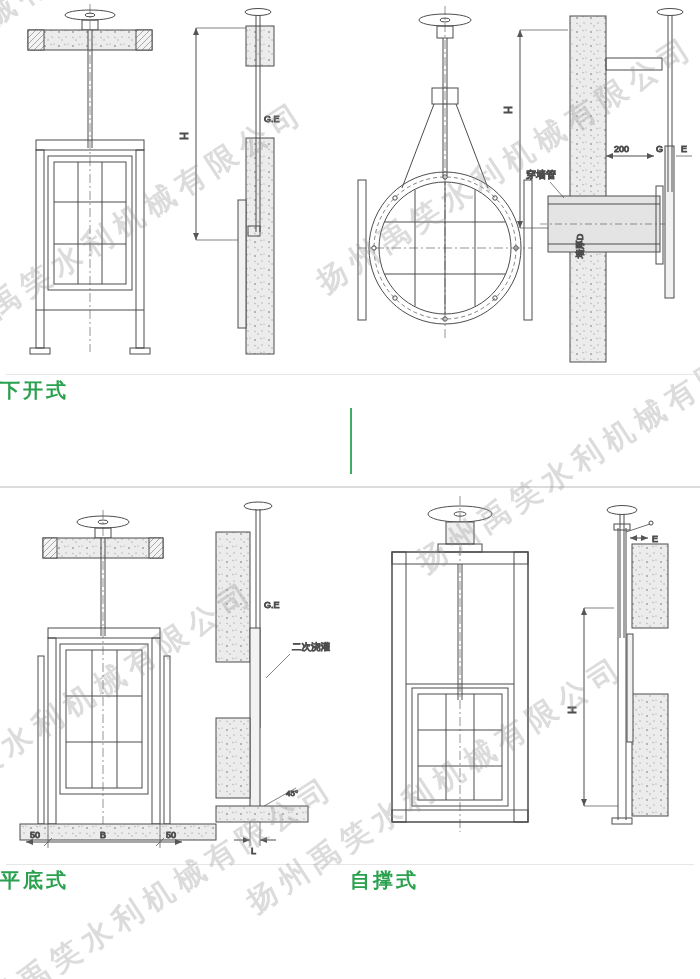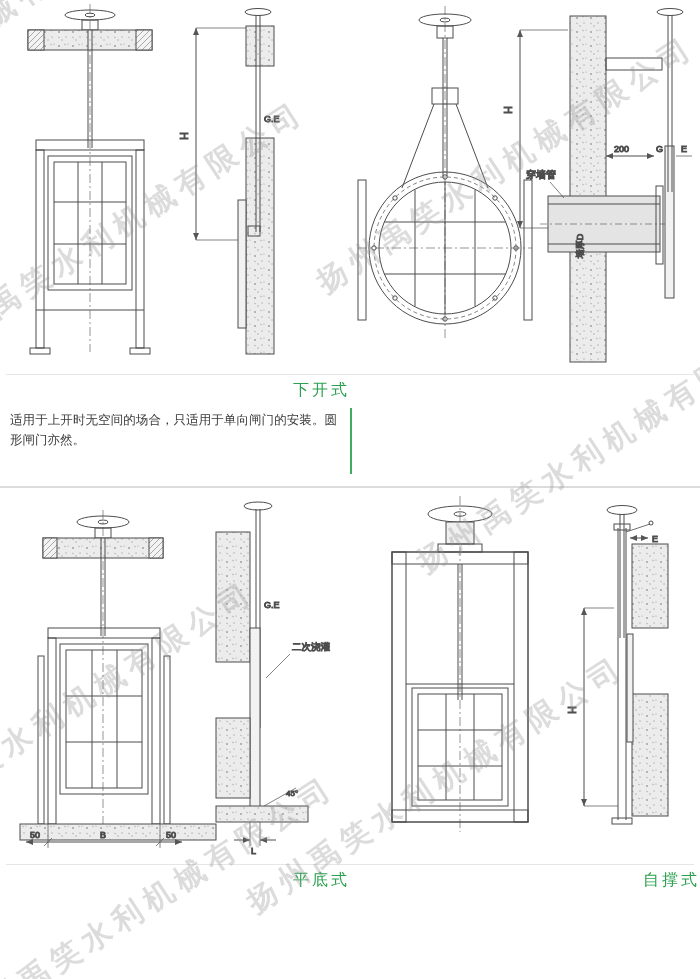--- a/index.html
+++ b/index.html
@@ -13,21 +13,21 @@
   
   .content{position:relative;z-index:1}
   .drawings-row{display:flex}
   .dwg{width:350px;position:relative}
   .dwg svg{display:block}
   .dwg text{fill:#333;font-family:"Liberation Sans","DejaVu Sans",sans-serif}
   .ln{stroke:#4d4d4d;stroke-width:1;fill:none}
   .rule{height:1px;background:#e6e6e6;margin:0 6px}
   .rule.thick{height:2px;background:#dcdcdc;margin:0}
   .titles-row{display:flex;height:30px;align-items:center}
-  .titles-row h3{width:350px;text-align:right;color:#2ba14f;font-size:16px;letter-spacing:3px;font-weight:normal}
+  .titles-row h3{width:350px;text-align:left;color:#2ba14f;font-size:20px;letter-spacing:3px;font-weight:bold}
   .desc-row{display:flex;position:relative;padding-top:3px}
   .desc-row.d1{height:81px}
   .desc-row.d2{height:84px}
   .desc-row .col{width:349px;padding:2px 12px 0 10px;font-size:12.5px;line-height:1.62;color:#3a3a3a;text-align:justify}
   .desc-row .col.right{padding-left:26px;padding-right:12px}
   .vdiv{position:absolute;left:350px;top:3px;width:2px;height:66px;background:#3fae63}
 </style>
 </head>
 <body>
 
@@ -171,21 +171,20 @@
         </figure>
       </div>
 
       <div class="rule"></div>
 
       <div class="titles-row">
         <h3>下开式</h3>
       </div>
 
       <div class="desc-row d1">
-        <p class="col">适用于上开时无空间的场合，只适用于单向闸门的安装。圆形闸门亦然。</p>
         <div class="vdiv"></div>
       </div>
     </section>
 
     <div class="rule thick"></div>
 
     <section>
       <div class="drawings-row">
 
         <figure class="dwg">

